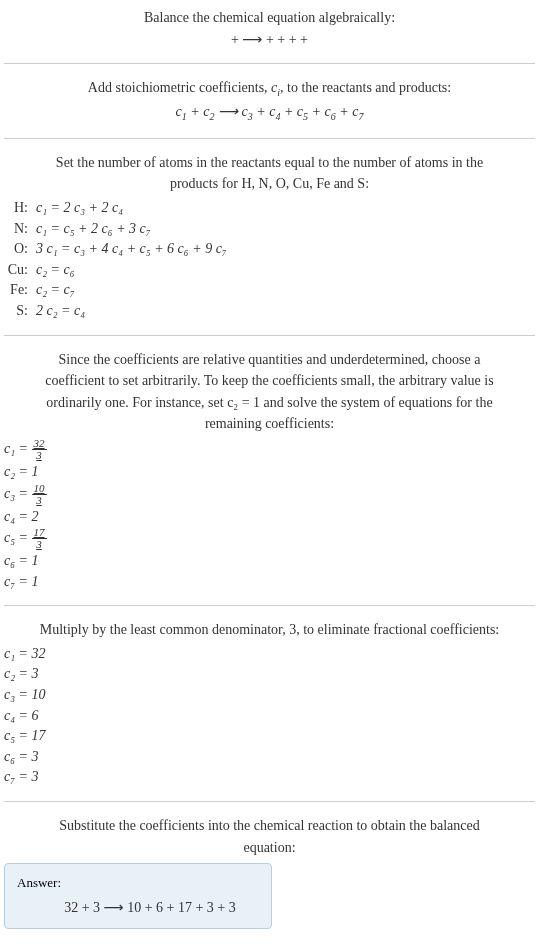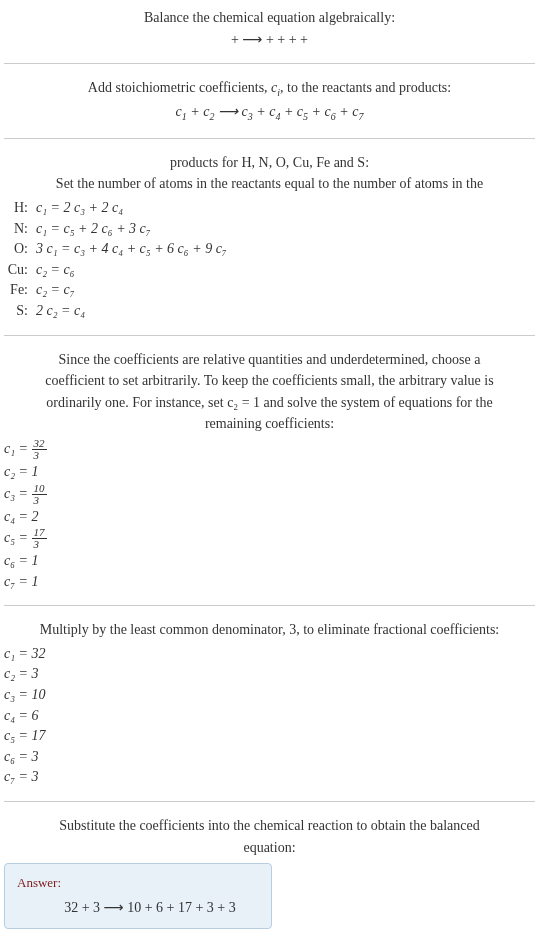--- a/index.html
+++ b/index.html
@@ -47,22 +47,24 @@
     }
     .coeff-list {
       margin-top: 4px;
     }
     .coeff-row {
       margin-bottom: 1px;
     }
     .frac {
       display: inline-block;
       vertical-align: middle;
+      text-align: center;
       font-size: 11px;
       line-height: 1;
+      text-decoration: underline;
     }
     .frac .num {
       display: block;
       border-bottom: 1px solid #333;
       padding: 0 2px;
     }
     .frac .den {
       display: block;
       padding: 0 2px;
     }
@@ -73,21 +75,21 @@
     .answer-box {
       background: #e8f0f8;
       border: 1px solid #b8cde0;
       border-radius: 4px;
       padding: 10px 12px;
       margin-top: 6px;
       width: 268px;
     }
     .answer-label {
       font-size: 13px;
-      color: #7f1d1d;
+      color: #000000;
       margin-bottom: 6px;
     }
     .answer-content {
       padding-left: 24px;
       text-align: center;
     }
     .italic {
       font-style: italic;
     }
   </style>
@@ -106,22 +108,22 @@
     <span>Add stoichiometric coefficients, </span><span class="italic">c</span><sub class="italic">i</sub><span>, to the reactants and products:</span>
   </div>
   <div class="text-line italic">
     <span>c</span><sub>1</sub><span> + c</span><sub>2</sub><span>  ⟶ c</span><sub>3</sub><span>  + c</span><sub>4</sub><span>  + c</span><sub>5</sub><span>  + c</span><sub>6</sub><span>  + c</span><sub>7</sub>
   </div>
 </div>
 
 <hr>
 
 <div class="section">
+  <div class="text-line">Set the number of atoms in the reactants equal to the number of atoms in the</div>
   <div class="text-line">products for H, N, O, Cu, Fe and S:</div>
-  <div class="text-line">Set the number of atoms in the reactants equal to the number of atoms in the</div>
   <div class="equation-table">
     <div class="equation-row">
       <div class="eq-label">H:</div>
       <div class="eq-body italic">c₁ = 2 c₃ + 2 c₄</div>
     </div>
     <div class="equation-row">
       <div class="eq-label">N:</div>
       <div class="eq-body italic">c₁ = c₅ + 2 c₆ + 3 c₇</div>
     </div>
     <div class="equation-row">

